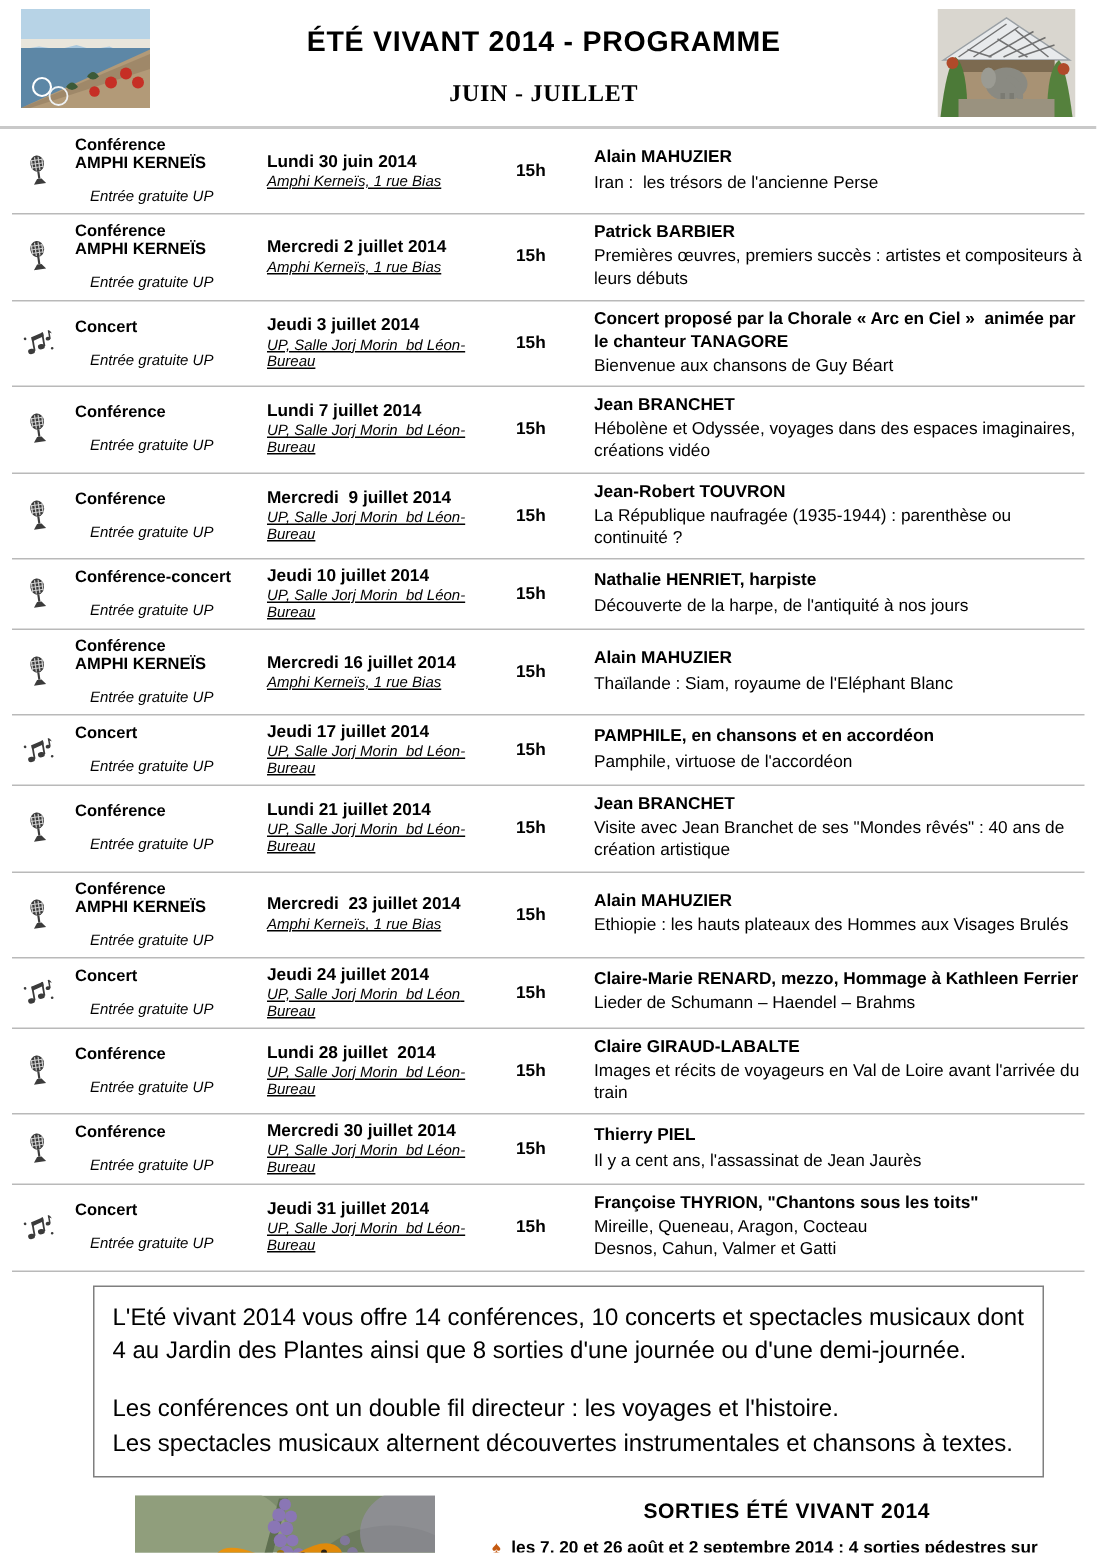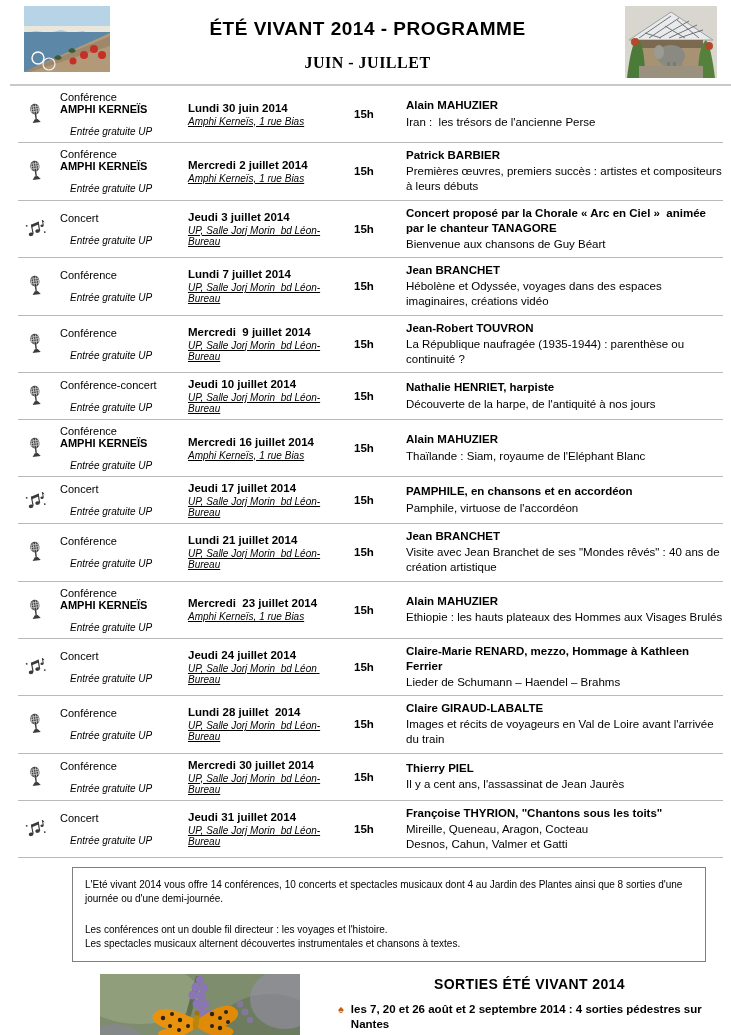--- a/index.html
+++ b/index.html
@@ -1,42 +1,42 @@
 <!DOCTYPE html>
 <html><head>
 <meta charset="utf-8">
 <style>
   * { margin:0; padding:0; box-sizing:border-box; }
   html,body { background:#ffffff; }
   body { width:731px; height:1035px; font-family:"Liberation Sans", sans-serif; color:#000; overflow:hidden; }
-  .page { width:731px; height:1035px; display:flex; flex-direction:column;padding-left:10px; }
+  .page { width:731px; height:1035px; display:flex; flex-direction:column; }
 
   
   .header { display:flex; align-items:flex-start; padding:6px 14px 6px 14px; border-bottom:2px solid #c9c9c9; }
   .header .titles { flex:1; text-align:center; padding-top:12px; }
   .t1 { font-size:19px; font-weight:bold; letter-spacing:.5px; }
   .t2 { font-size:16px; font-weight:bold; margin-top:14px; letter-spacing:.5px;font-family:Liberation Serif, serif; }
   .photo { flex:0 0 auto; display:block; }
 
   
   .events { padding:0 8px; }
   .row { display:grid; grid-template-columns:34px 128px 162px 48px 1fr; column-gap:4px;
          align-items:center; border-bottom:1px solid #b9b9b9; padding:5px 0; min-height:44px; }
   .icon-cell { display:flex; justify-content:center; align-items:center; }
-  .etype { font-size:11px; padding-left:4px; }
+  .etype { font-size:11px; padding-left:4px;font-weight:bold; }
   .evenue { font-size:11px; font-weight:bold; padding-left:4px; }
   .eentry { font-size:10px; font-style:italic; padding-left:14px; margin-top:11px; }
   .edate { font-size:11.5px; font-weight:bold; white-space:pre-wrap; }
   .eloc { font-size:10px; font-style:italic; margin-top:2px; white-space:pre-wrap;text-decoration:underline; }
   .time-cell { font-size:11.5px; font-weight:bold; align-self:center; }
   .espeaker { font-size:11.5px; font-weight:bold; white-space:pre-wrap; line-height:1.32; }
   .edesc { font-size:11.5px; white-space:pre-wrap; line-height:1.32; margin-top:1px; }
 
   
-  .summary-box { margin:9px 35px 0 62px; width:634px; border:1px solid #7f7f7f; padding:10px 12px; font-size:10px; line-height:1.42; }
+  .summary-box { margin:9px 35px 0 62px; width:634px; border:1px solid #7f7f7f; padding:10px 12px; font-size:16px; line-height:1.42; }
   .summary-box p { margin:0; }
   .summary-box p.gap { margin-top:16px; }
 
   
   .bottom { display:flex; margin-top:12px; padding-left:90px; padding-right:10px; column-gap:38px; align-items:flex-start; }
   .sorties { flex:1; padding-top:2px; }
   .sorties-title { text-align:center; font-size:14px; font-weight:bold; letter-spacing:.4px; margin-bottom:10px; }
   .sortie { display:flex; column-gap:7px; font-size:11.5px; font-weight:bold; line-height:1.35; margin-bottom:2px; }
   .sortie .bullet { flex:0 0 auto; font-size:11px; line-height:1.4; }
 </style>

